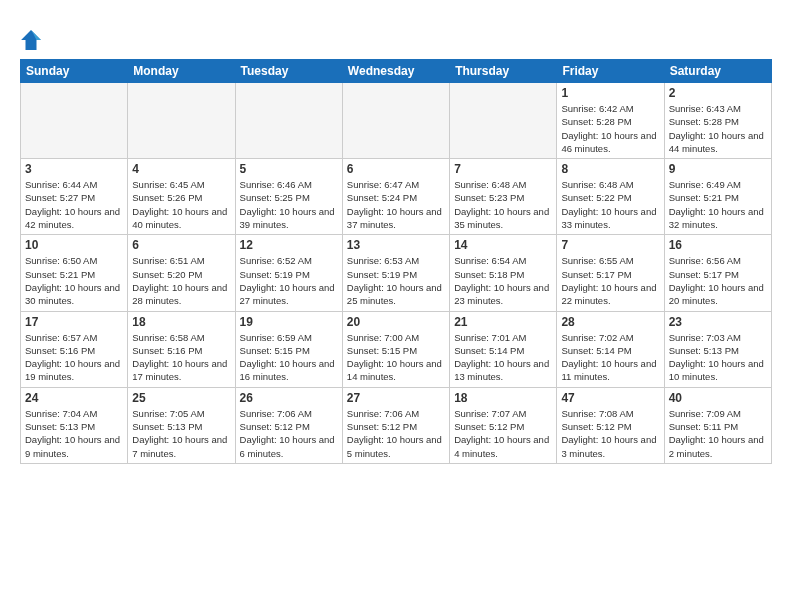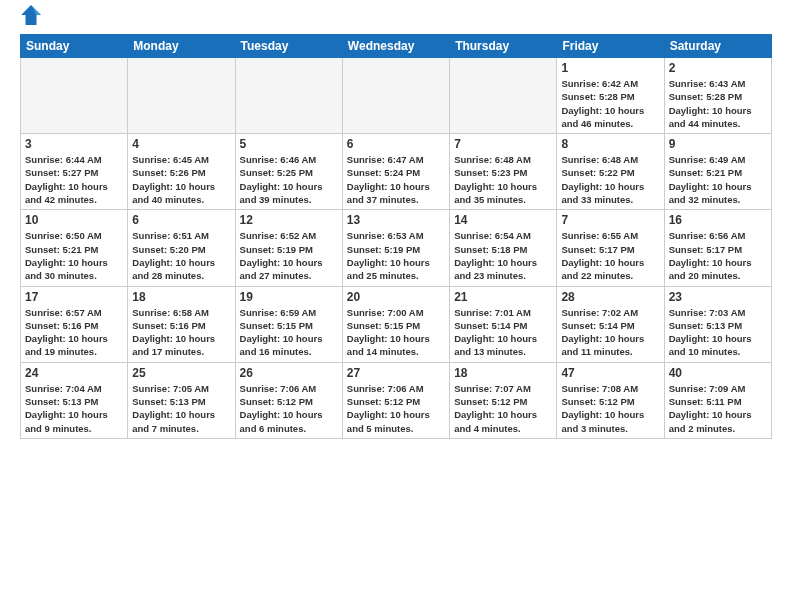--- a/index.html
+++ b/index.html
@@ -6,21 +6,21 @@
     body {
       font-family: Arial, sans-serif;
       background: #fff;
       width: 792px;
       height: 612px;
       overflow: hidden;
     }
     .page {
       width: 792px;
       height: 429px;
-      padding: 4px 20px 10px 20px;
+      padding: 29px 20px 10px 20px;
     }
     .header {
       display: flex;
       justify-content: space-between;
       align-items: flex-start;
       margin-bottom: 8px;
     }
     .logo {
       display: flex;
       align-items: center;
@@ -79,21 +79,20 @@
     .day-num {
       font-size: 12px;
       font-weight: bold;
       margin-bottom: 2px;
       display: block;
     }
     .day-info {
       font-size: 9.5px;
       line-height: 1.4;
       color: #333;
-      font-weight: bold;
     }
   </style>
 </head>
 <body>
 
 <div class="page">
   <div class="header">
     <div class="logo">
       <svg class="logo-icon" viewBox="0 0 40 40">
         <polygon points="20,2 38,20 30,20 30,38 10,38 10,20 2,20" fill="#1a6fba"></polygon>

